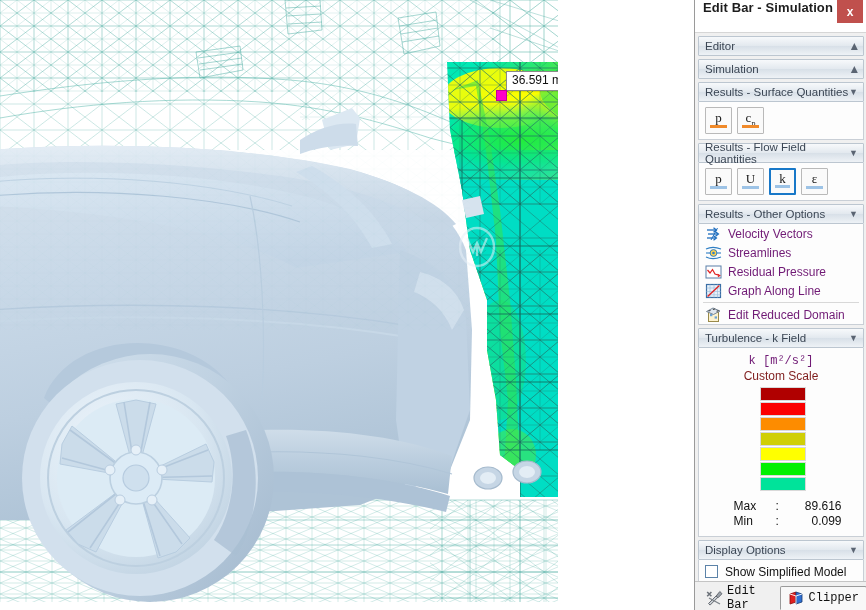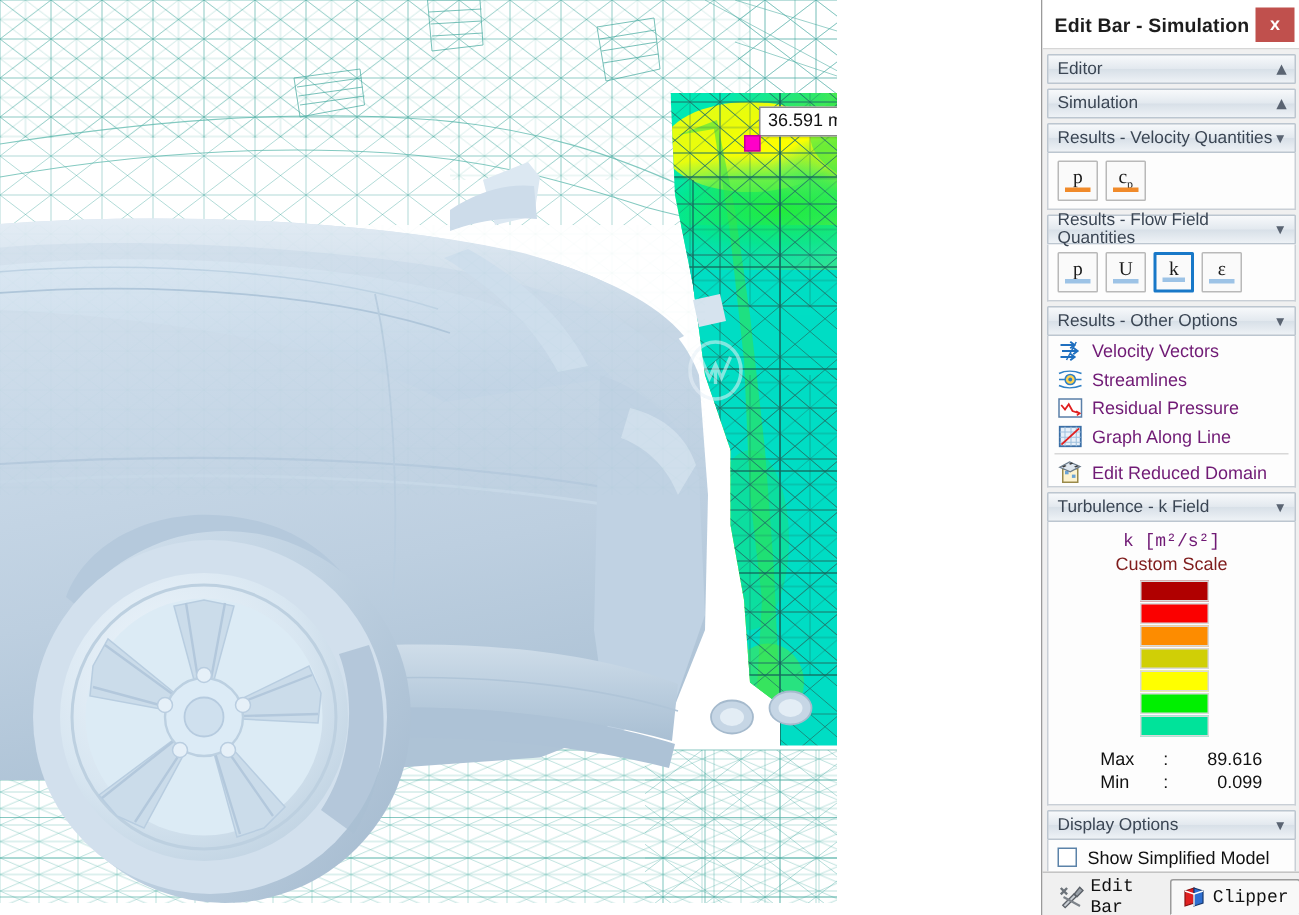--- a/index.html
+++ b/index.html
@@ -33,21 +33,21 @@
   #cursor-arrow{position:absolute;left:500px;top:92px;width:18px;height:26px;}
 
   
   #panel{
     position:absolute;left:694px;top:0;width:172px;height:610px;
     background:#f0f0f0;border-left:1px solid #9a9a9a;
     display:flex;flex-direction:column;
   }
   .titlebar{
     height:32px;flex:0 0 32px;background:#ffffff;
-    display:flex;align-items:center;justify-content:space-between;
+    display:flex;align-items:flex-start;justify-content:space-between;
     padding:0 0 0 8px;border-bottom:1px solid #d6d6d6;
   }
   .titlebar .ttl{font-size:13px;font-weight:bold;color:#1d1d1d;letter-spacing:.1px;}
   .closebtn{
     width:26px;height:23px;margin-right:4px;background:#c0504d;
     color:#fff;border:none;font-size:12px;font-weight:bold;
     display:flex;align-items:center;justify-content:center;cursor:pointer;
     line-height:1;
   }
 
@@ -403,21 +403,21 @@
         <span>Editor</span>
         <span class="arw left">◀</span>
       </div>
 
       <div class="ghdr">
         <span>Simulation</span>
         <span class="arw left">◀</span>
       </div>
 
       <div class="ghdr">
-        <span>Results - Velocity Quantities</span>
+        <span>Results - Surface Quantities</span>
         <span class="arw">▼</span>
       </div>
       <div class="gbody">
         <div class="qrow">
           <div class="qbtn">
             <span class="lbl"><span>p</span></span>
             <span class="ul ul-orange"></span>
           </div>
           <div class="qbtn">
             <span class="lbl"><span>c</span><sub>p</sub></span>

